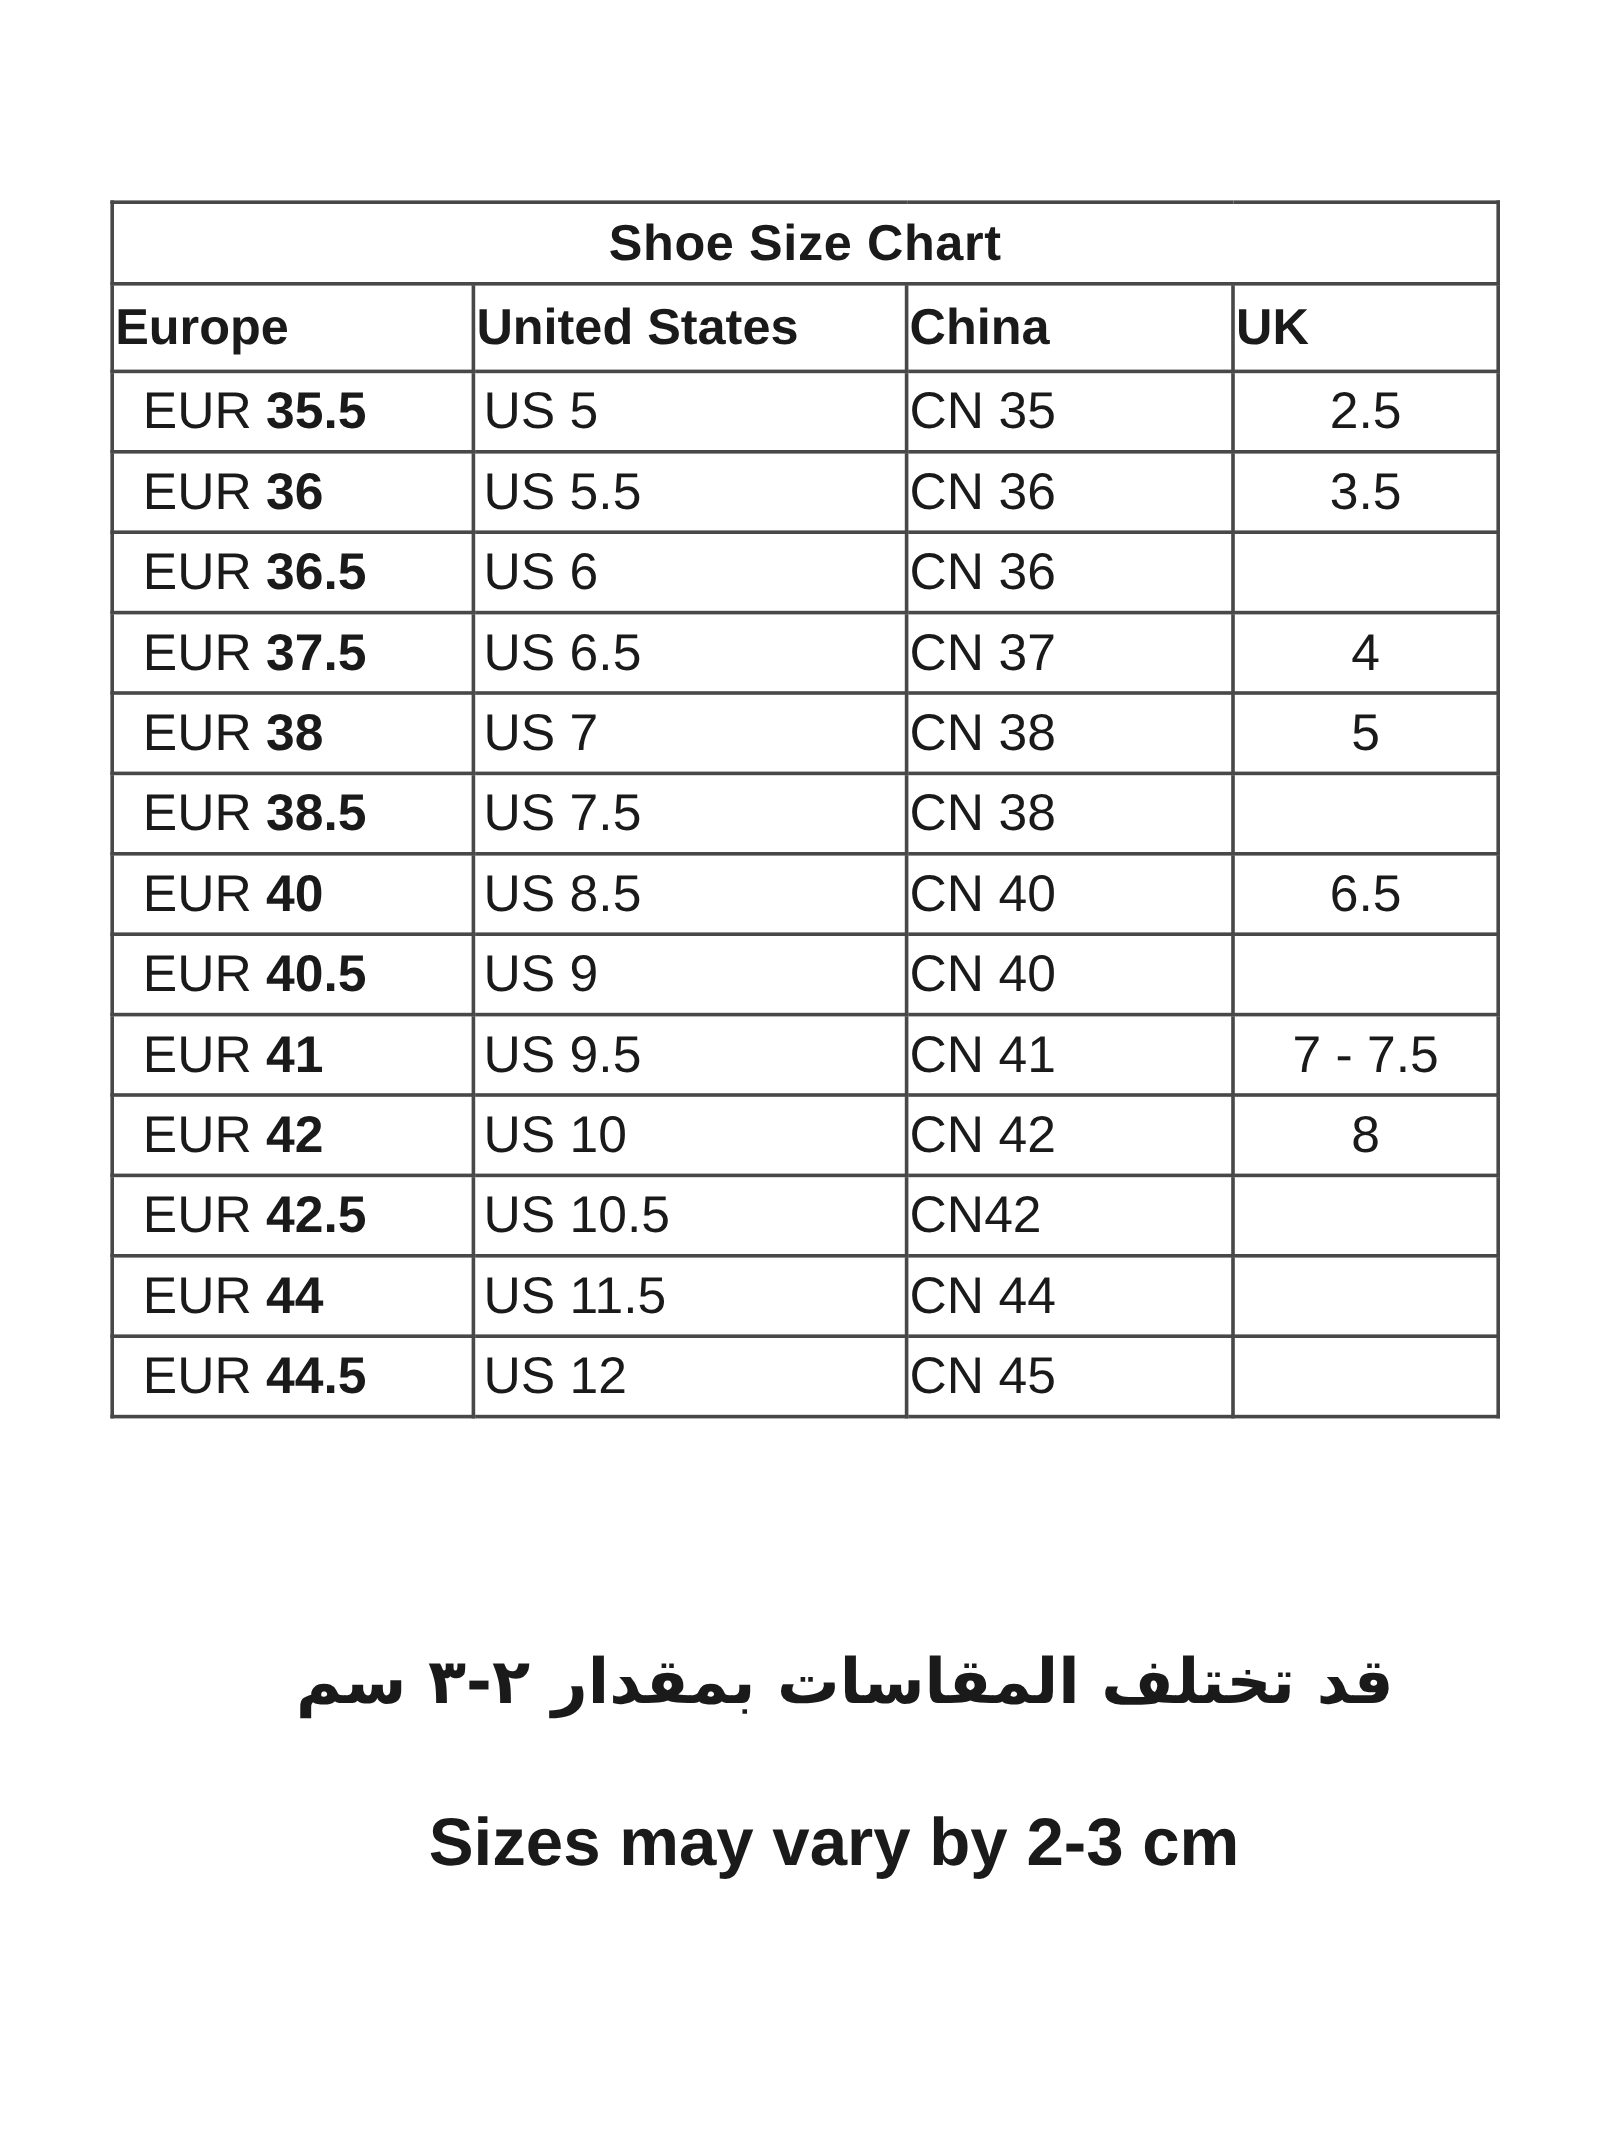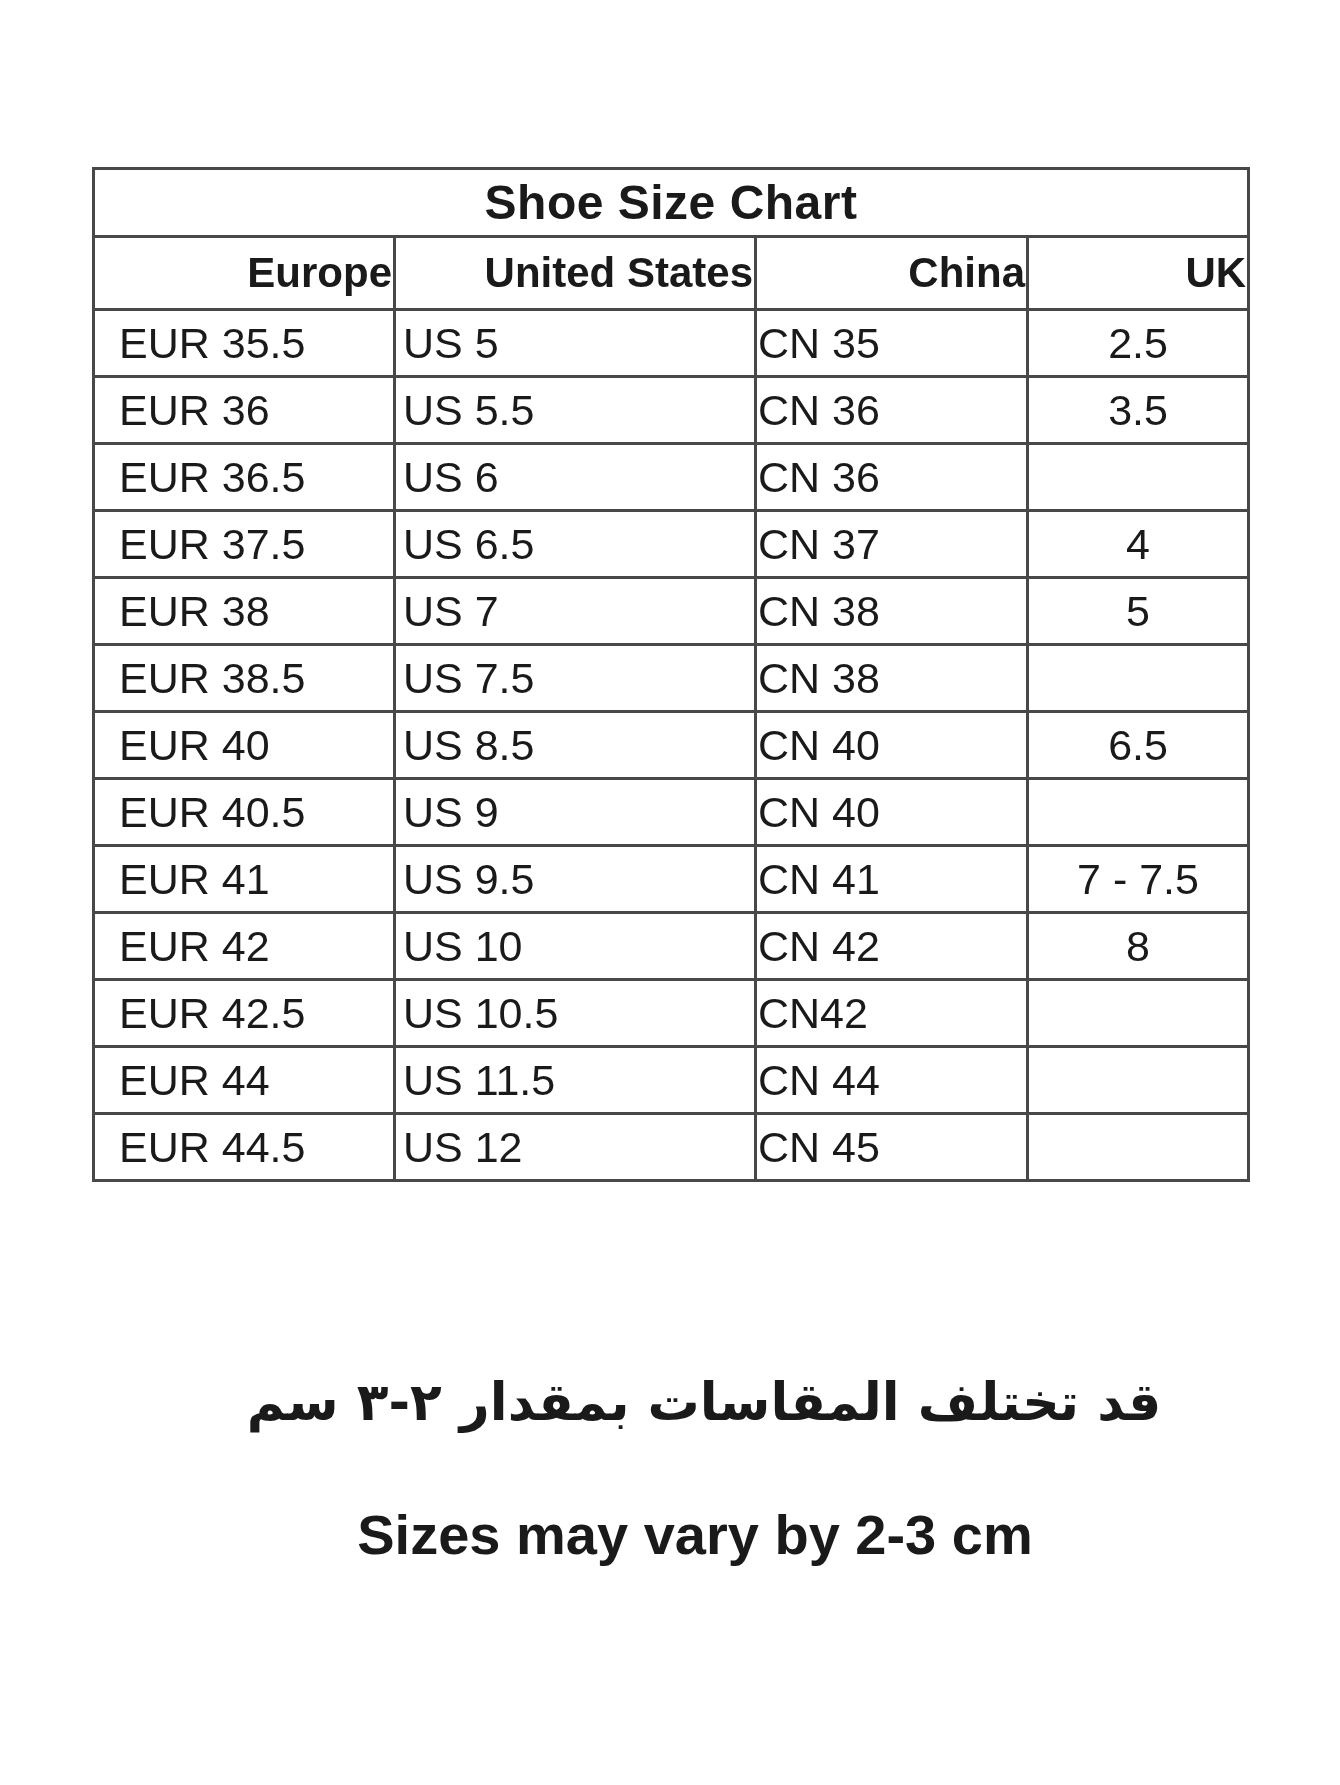--- a/index.html
+++ b/index.html
@@ -23,36 +23,36 @@
   }
   table.size-table th, table.size-table td {
     border: 3px solid var(--border, #484848);
     vertical-align: middle;
     overflow: hidden;
     white-space: nowrap;
   }
   .title-cell {
     height: 63px;
     text-align: center;
-    font-size: 48px;
+    font-size: 42px;
     font-weight: bold;
     letter-spacing: 0.5px;
   }
   .col-header {
     height: 68px;
-    text-align: right;
+    text-align: left;
     font-size: 42px;
     font-weight: bold;
   }
   tbody td { height: 62px; font-size: 43px; font-weight: normal; }
   td.c-eur { text-align: left; padding-left: 24px; }
   td.c-us  { text-align: left; padding-left: 7px; }
   td.c-cn  { text-align: left; }
   td.c-uk  { text-align: center; }
-  td.c-eur .bold { font-weight: normal; }
+  td.c-eur .bold { font-weight: bold; }
   .note-ar {
     position: absolute;
     left: 34px;
     top: 1372px;
     width: 1340px;
     text-align: center;
     direction: rtl;
     font-family: "DejaVu Sans", sans-serif;
     font-weight: bold;
     font-size: 52px;

